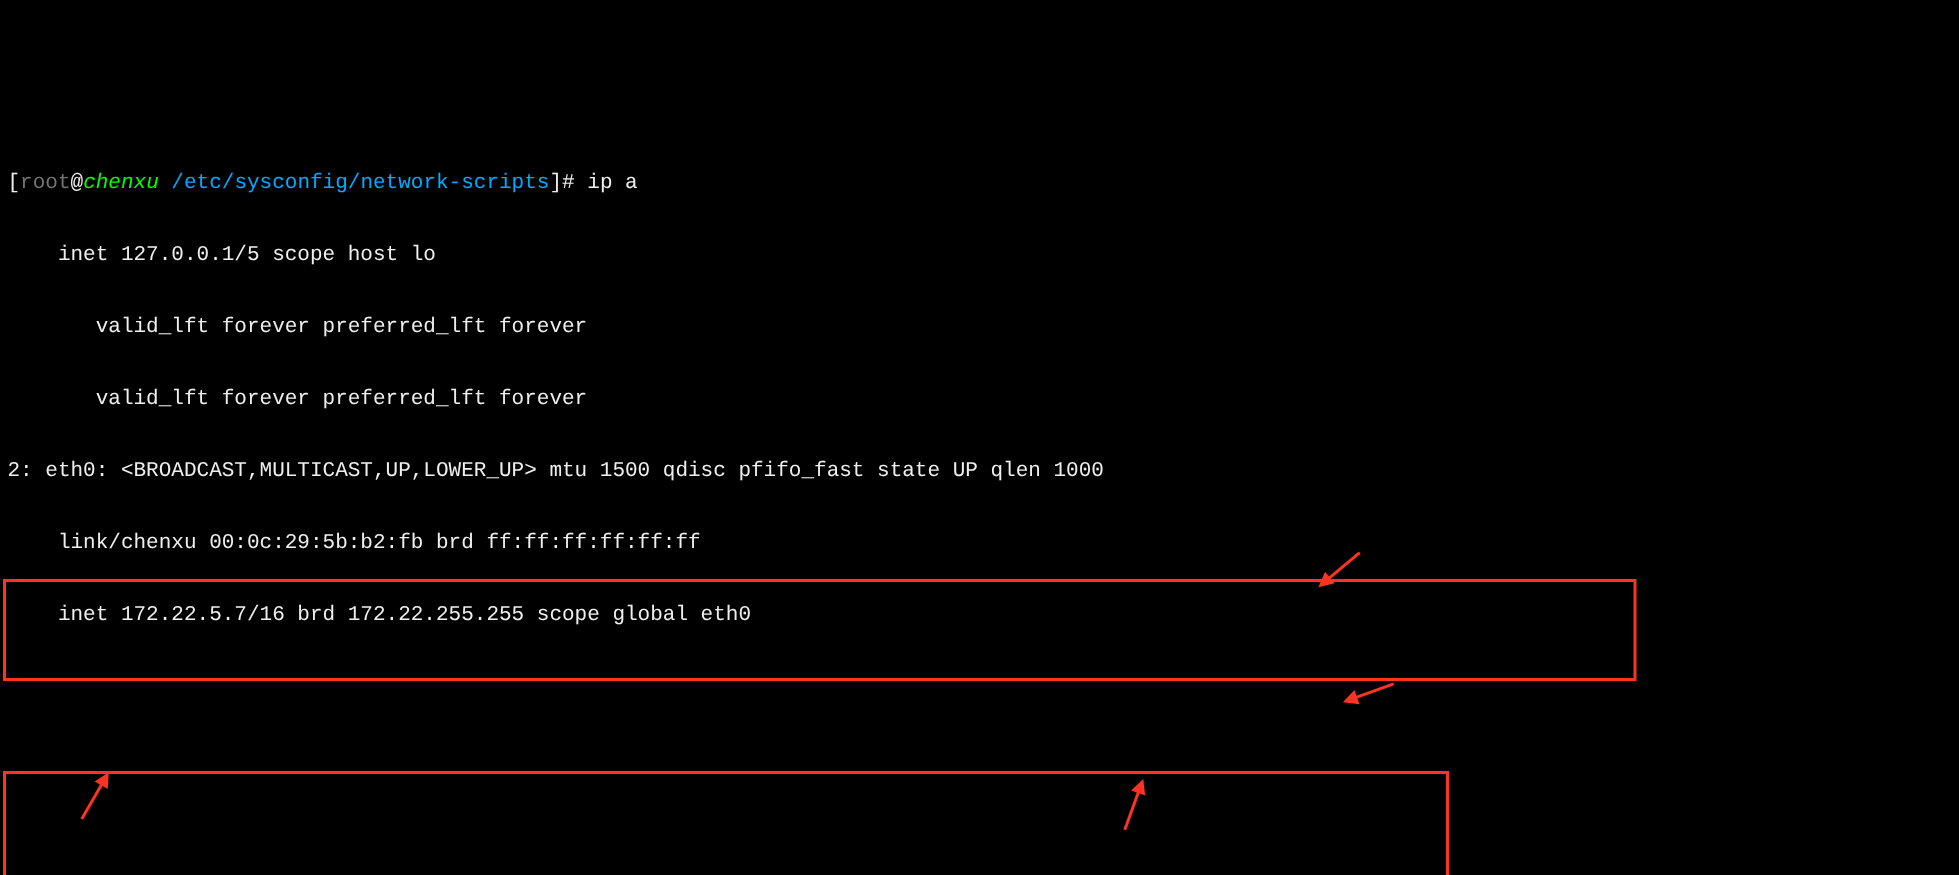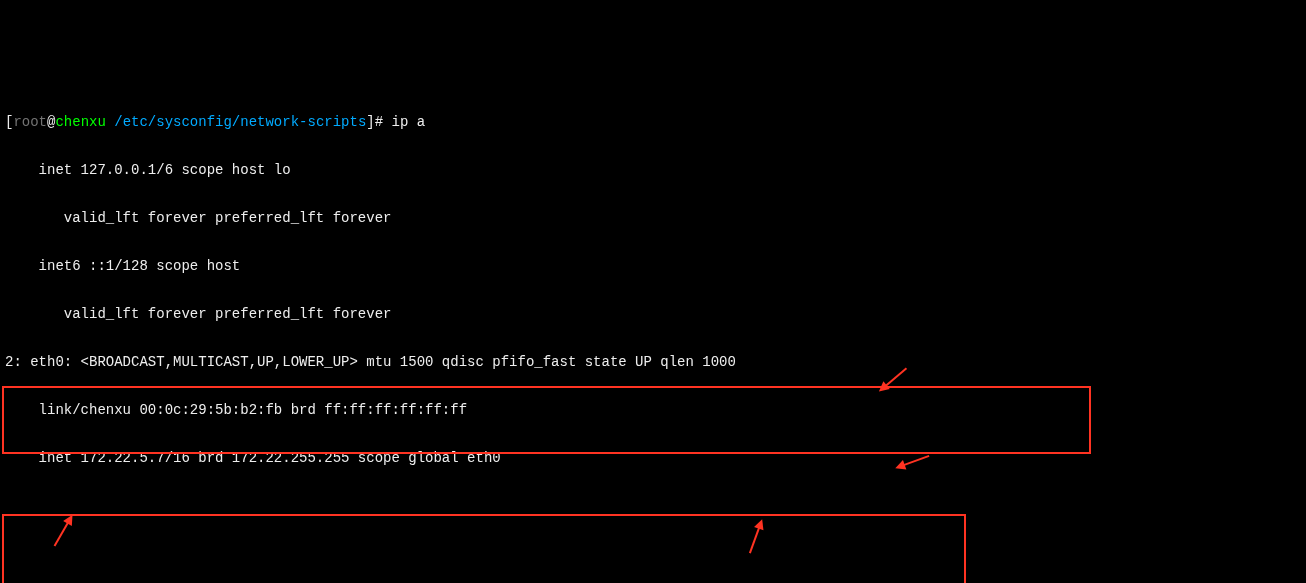--- a/index.html
+++ b/index.html
@@ -13,21 +13,21 @@
     width: 1306px;
     height: 583px;
     overflow: hidden;
     white-space: pre;
   }
   .terminal {
     position: relative;
     padding: 2px 5px;
   }
   .ln { }
-  .cgreen { color: #00ff00; }
+  .cgreen { color: #00ff00; font-style: italic; }
   .cred   { color: #737373; }
   .cblue  { color: #00aaff; }
   .cwhite { color: #eeeeee; }
   .box {
     position: absolute;
     border: 2px solid #ff3322;
     pointer-events: none;
   }
   
   .arrow {
@@ -47,23 +47,22 @@
     border-bottom: 5px solid transparent;
   }
 </style>
 </head>
 <body>
 
 
 
 <div class="terminal">
   <div class="ln"><span class="cwhite">[</span><span class="cred">root</span><span class="cwhite">@</span><span class="cgreen">chenxu</span><span class="cblue"> /etc/sysconfig/network-scripts</span><span class="cwhite">]# </span><span class="cwhite">ip a</span></div>
-  <div class="ln">    inet 127.0.0.1/6 scope host lo</div>
+  <div class="ln">    inet 127.0.0.1/5 scope host lo</div>
   <div class="ln">       valid_lft forever preferred_lft forever</div>
-  <div class="ln">    inet6 ::1/128 scope host</div>
   <div class="ln">       valid_lft forever preferred_lft forever</div>
   <div class="ln">2: eth0: &lt;BROADCAST,MULTICAST,UP,LOWER_UP&gt; mtu 1500 qdisc pfifo_fast state UP qlen 1000</div>
   <div class="ln">    link/chenxu 00:0c:29:5b:b2:fb brd ff:ff:ff:ff:ff:ff</div>
   <div class="ln">    inet 172.22.5.7/16 brd 172.22.255.255 scope global eth0</div>
   
   
   
   
   
   

